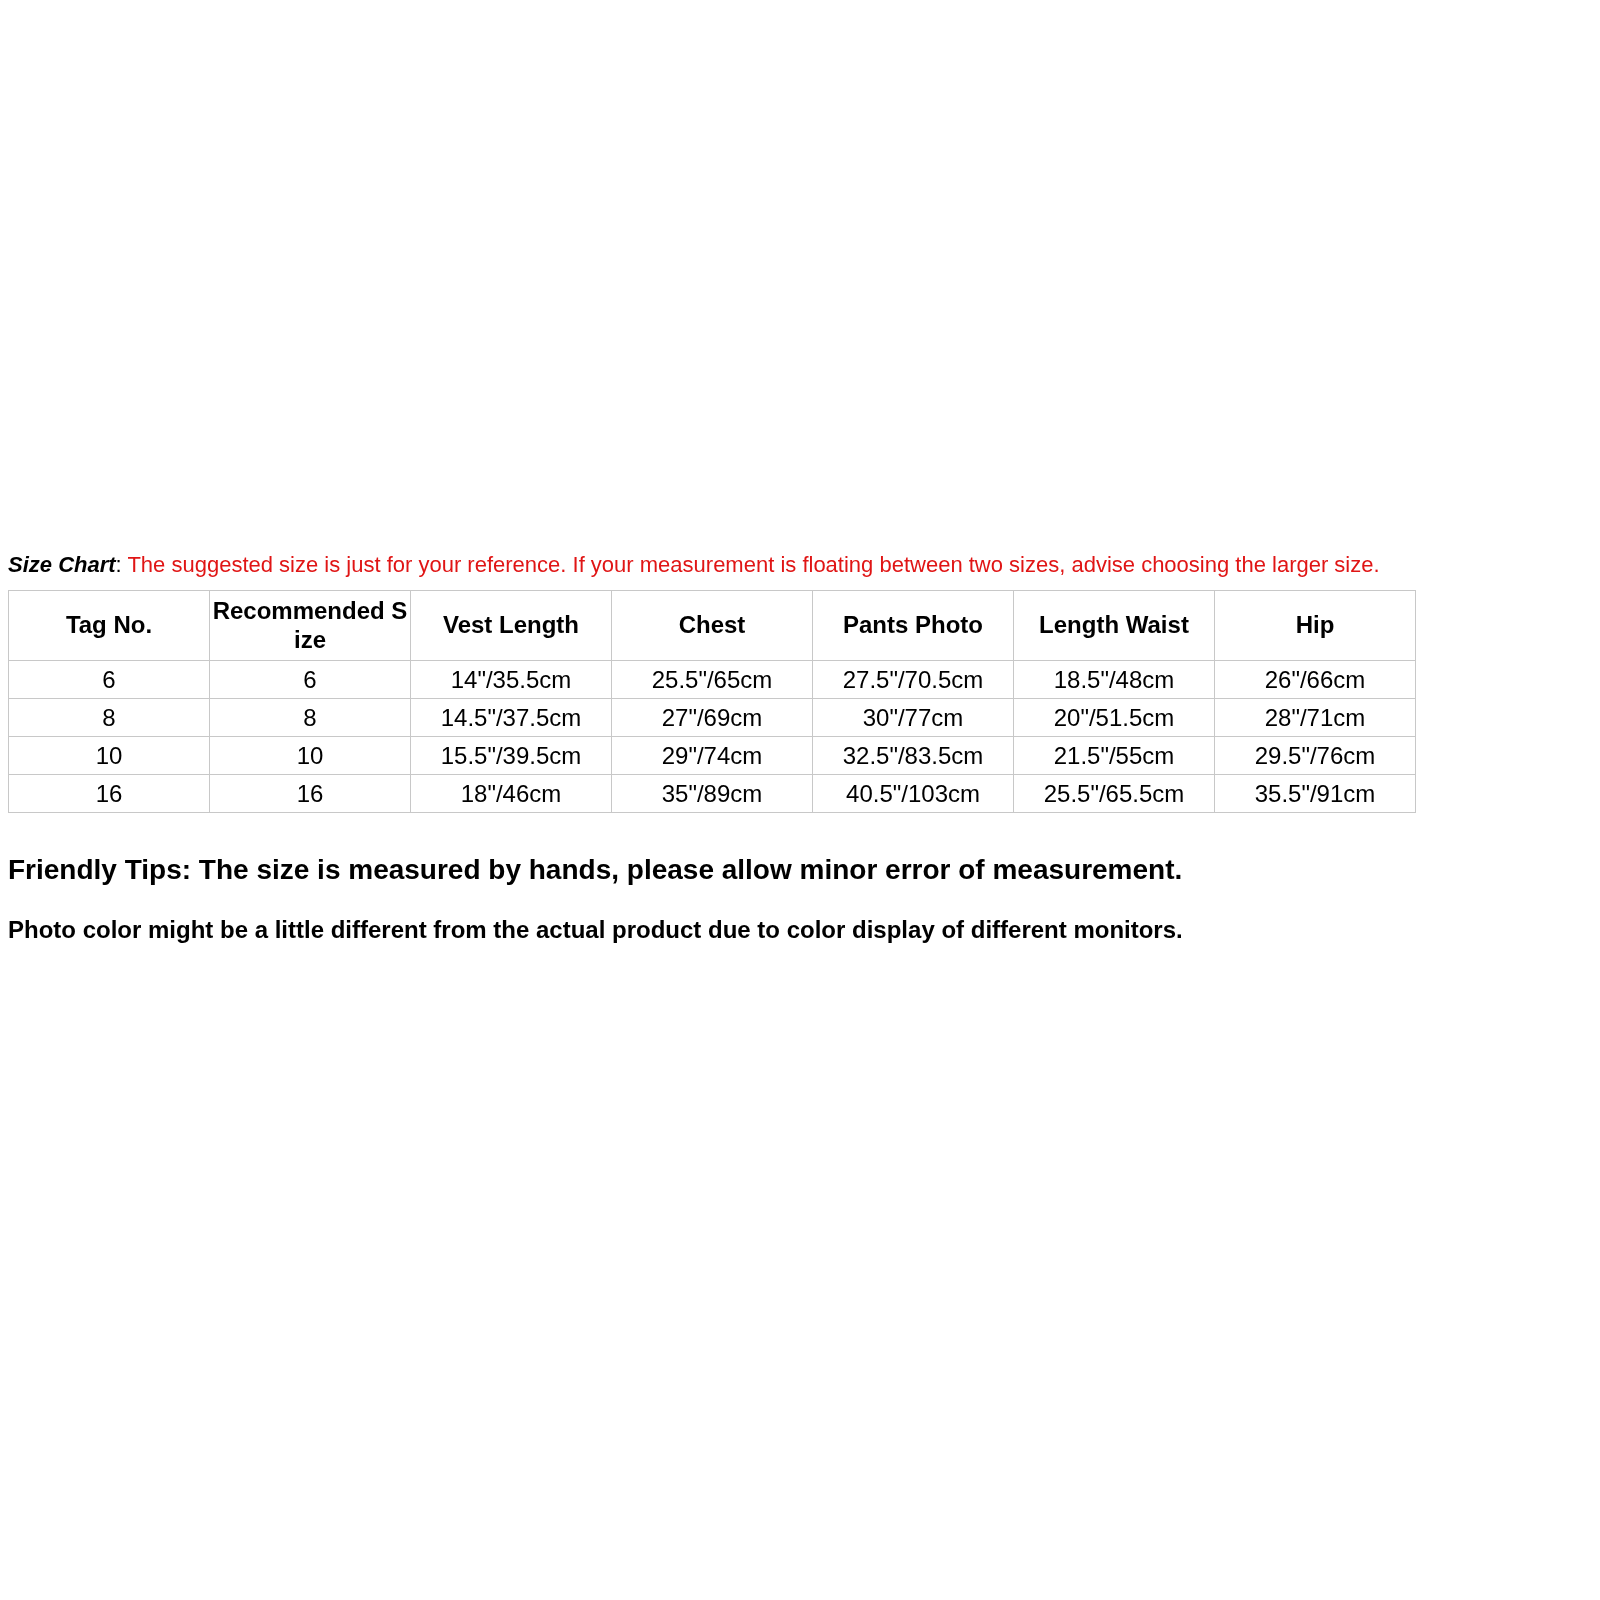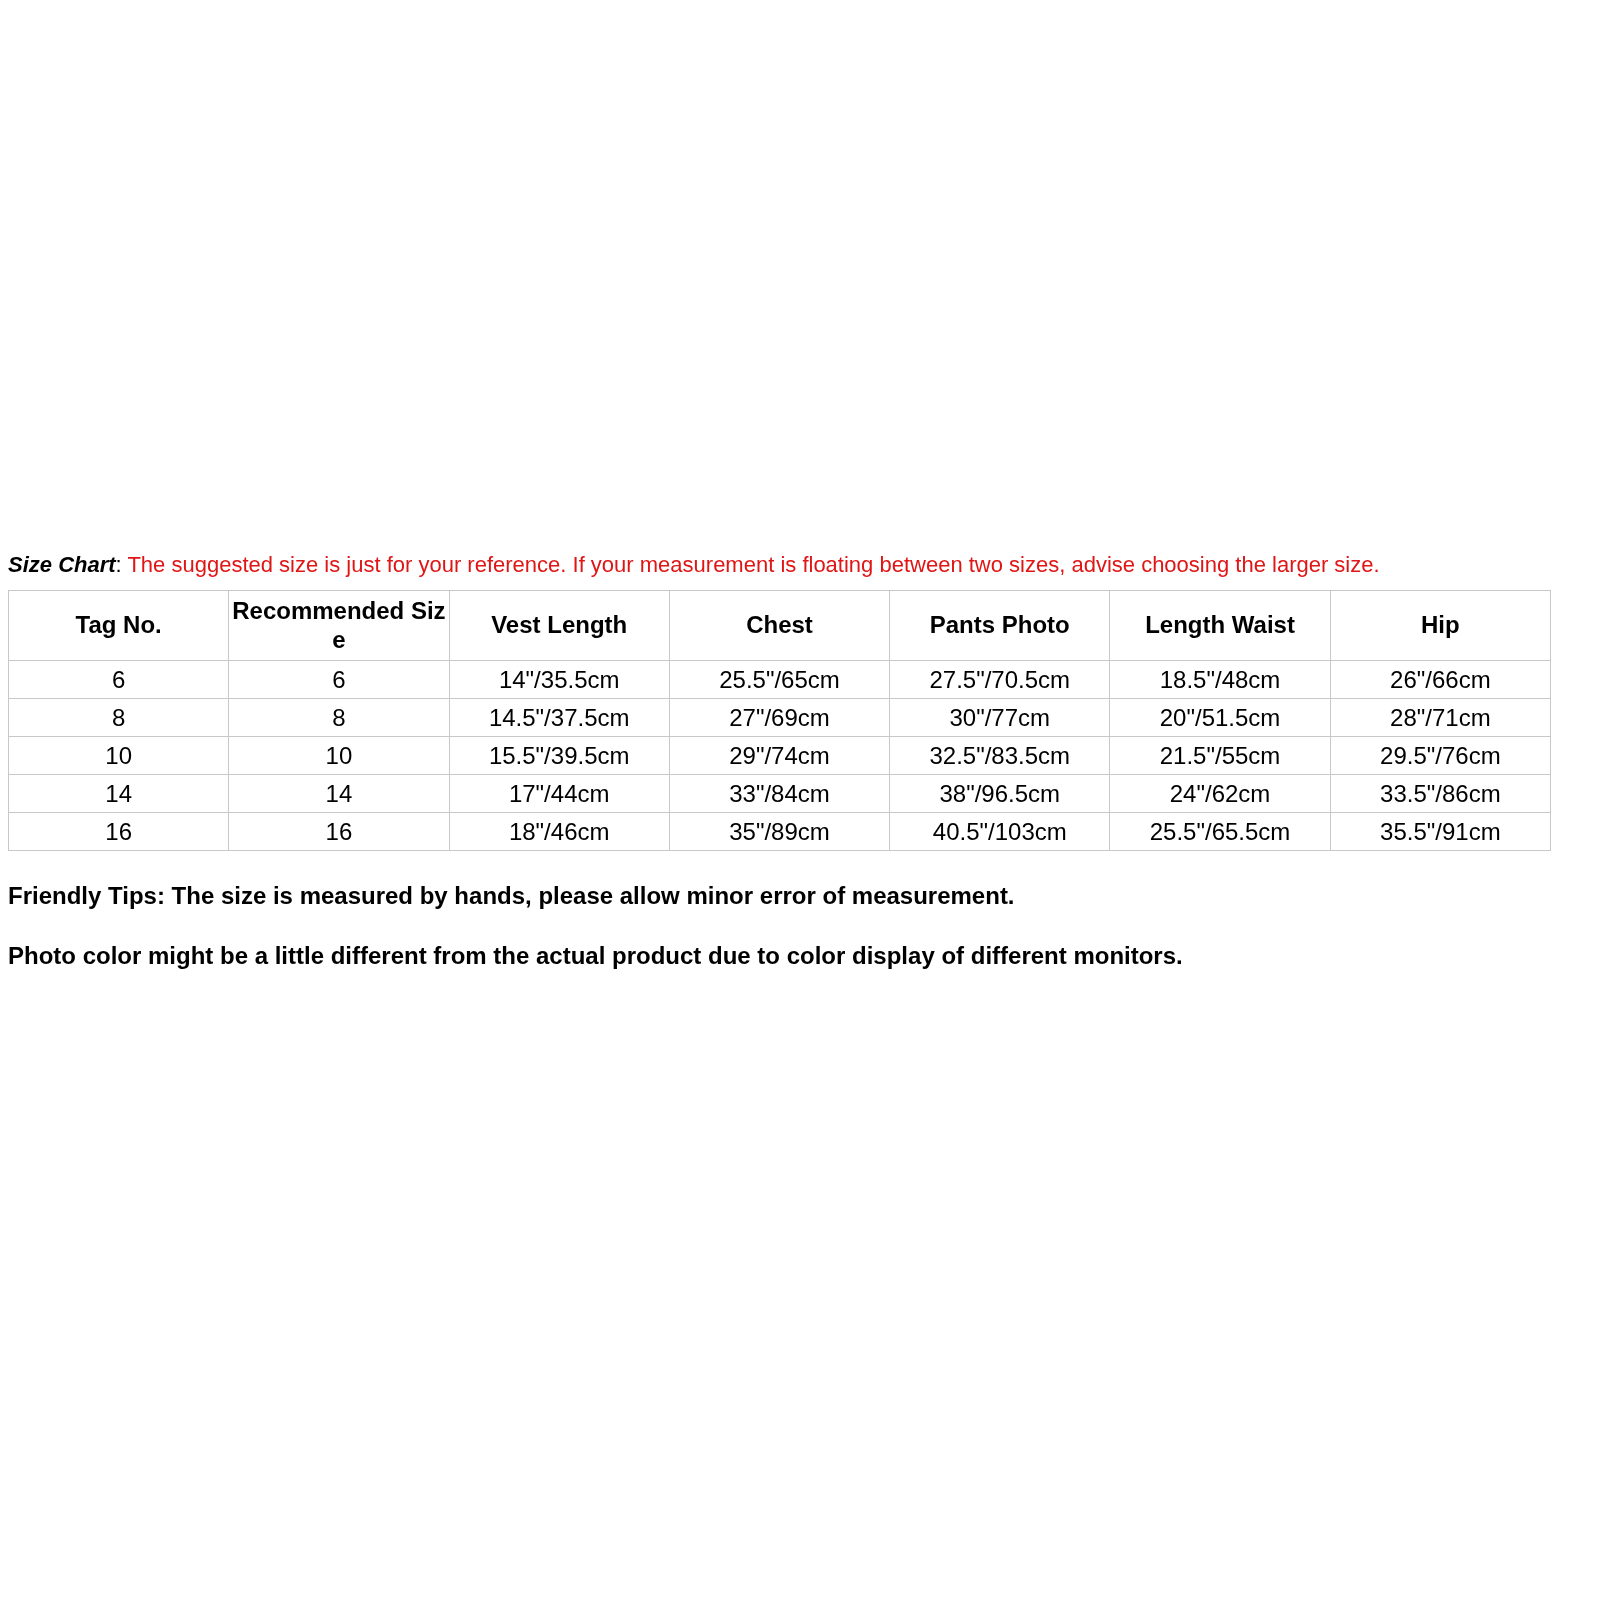--- a/index.html
+++ b/index.html
@@ -34,21 +34,21 @@
   .intro .red-text { color: var(--accent-red); }
   .note {
     margin: 0;
     font-size: 22px;
     line-height: 27px;
     font-weight: bold;
     color: var(--accent-red);
     white-space: nowrap;
   }
   table.size-table {
-    width: 1543px;
+    width: 1408px;
     border-collapse: collapse;
     table-layout: fixed;
   }
   .size-table th, .size-table td {
     border: 1px solid var(--grid-gray);
     text-align: center;
     vertical-align: middle;
     font-size: 24px;
     padding: 0 2px;
     overflow: hidden;
@@ -58,22 +58,22 @@
     height: 70px;
     line-height: 1.2;
     word-break: break-all;
   }
   .size-table td {
     height: 38px;
     font-weight: normal;
     white-space: nowrap;
   }
   .tips-line1 {
-    margin: 30px 0 0 0;
-    font-size: 24px;
+    margin: 42px 0 0 0;
+    font-size: 28px;
     line-height: 30px;
     font-weight: bold;
     white-space: nowrap;
   }
   .tips-line2 {
     margin: 30px 0 0 0;
     font-size: 24px;
     line-height: 30px;
     font-weight: bold;
     white-space: nowrap;
@@ -121,29 +121,20 @@
         <tr>
           <td>10</td>
           <td>10</td>
           <td>15.5"/39.5cm</td>
           <td>29"/74cm</td>
           <td>32.5"/83.5cm</td>
           <td>21.5"/55cm</td>
           <td>29.5"/76cm</td>
         </tr>
         <tr>
-          <td>14</td>
-          <td>14</td>
-          <td>17"/44cm</td>
-          <td>33"/84cm</td>
-          <td>38"/96.5cm</td>
-          <td>24"/62cm</td>
-          <td>33.5"/86cm</td>
-        </tr>
-        <tr>
           <td>16</td>
           <td>16</td>
           <td>18"/46cm</td>
           <td>35"/89cm</td>
           <td>40.5"/103cm</td>
           <td>25.5"/65.5cm</td>
           <td>35.5"/91cm</td>
         </tr>
       </tbody>
   </table>

